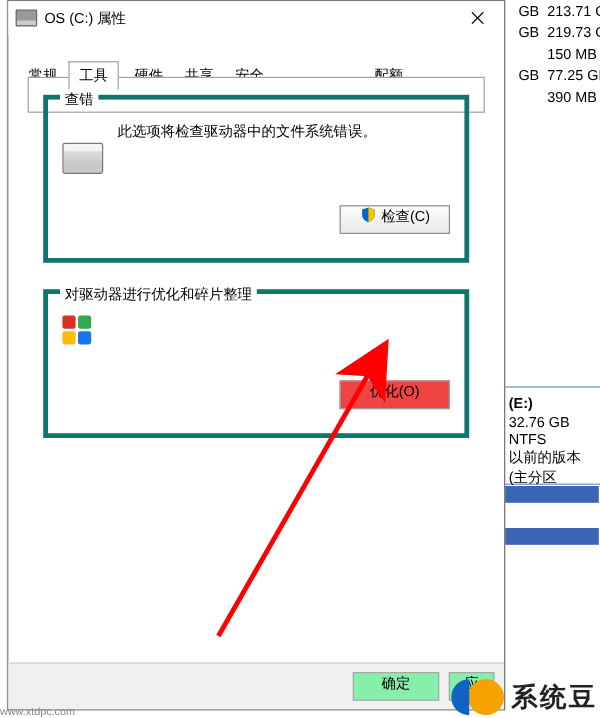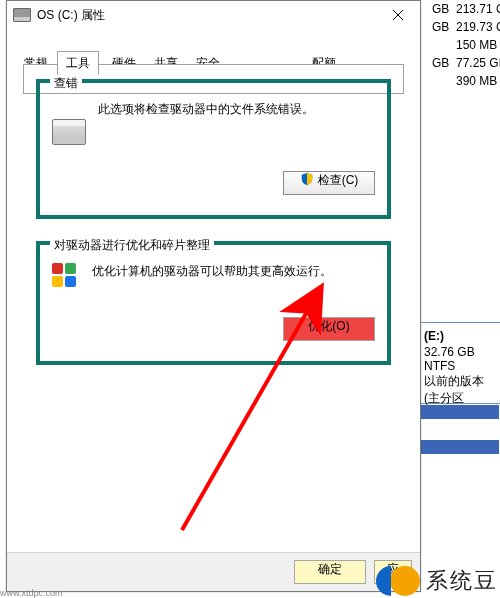--- a/index.html
+++ b/index.html
@@ -25,32 +25,32 @@
   .winbtn{min-width:92px;height:24px;border:1px solid #8a8a8a;background:linear-gradient(#fdfdfd,#e9e9e9);font-size:12px;display:inline-flex;justify-content:center;gap:4px;padding:0 12px;cursor:pointer}
   .winbtn.opt{background:#ef4444;border:1px solid #a0a0a0}
   .shield{width:14px;height:14px}
   .opt-icon{width:28px;height:28px;position:relative}
   .opt-icon .b{position:absolute;width:11px;height:11px;border-radius:2px}
   .opt-icon .r{background:#d93025;left:0;top:0}
   .opt-icon .g{background:#34a853;left:13px;top:0}
   .opt-icon .y{background:#fbbc04;left:0;top:13px}
   .opt-icon .bl{background:#1a73e8;left:13px;top:13px}
   .dlg-buttons{position:absolute;left:0;right:0;bottom:0;height:38px;background:#f0f0f0;border-top:1px solid #d0d0d0;display:flex;justify-content:flex-end;align-items:center;gap:8px;padding-right:8px}
-  .dlg-buttons .winbtn{min-width:72px;background:#fef9c3;border:1px solid #a6a6a6}
+  .dlg-buttons .winbtn{min-width:72px;background:#86efac;border:1px solid #a6a6a6}
   .arrow-overlay{position:absolute;left:0;top:0;pointer-events:none}
   .disk-panel{position:absolute;left:419px;top:322px;right:0;border:1px solid #6b8fbe;border-right:none;padding:6px 4px;height:68px;font-size:12px}
   .disk-panel .hdr{font-weight:bold;margin-bottom:2px}
   .blue-strip{position:absolute;left:419px;width:80px;height:14px;background:#3a66b5}
   .blue-strip.s1{top:405px}
   .blue-strip.s2{top:440px}
   .watermark{position:absolute;right:2px;bottom:2px;display:flex;align-items:center;gap:6px}
   .wm-logo{width:30px;height:30px;position:relative}
   .wm-logo .c1{position:absolute;width:30px;height:30px;border-radius:50%;background:#f5a300}
   .wm-logo .c2{position:absolute;width:30px;height:30px;border-radius:50%;background:#0e63c4;left:-14px;clip-path:inset(0 15px 0 0)}
-  .wm-text{font-size:22px;font-weight:normal;color:#222;letter-spacing:2px}
+  .wm-text{font-size:22px;font-weight:bold;color:#222;letter-spacing:2px}
   .sub{position:absolute;left:0;bottom:0;font-size:9px;color:#888}
 </style>
 </head>
 <body>
 
 <div class="bg-rows">
   <div><span class="col1">GB</span><span>213.71 GB</span></div>
   <div><span class="col1">GB</span><span>219.73 GB</span></div>
   <div><span class="col1"></span><span>150 MB</span></div>
   <div><span class="col1">GB</span><span>77.25 GB</span></div>
@@ -106,21 +106,20 @@
 
       <div class="group">
         <span class="legend">对驱动器进行优化和碎片整理</span>
         <div class="row">
           <div class="opt-icon">
             <div class="b r"></div>
               <div class="b g"></div>
               <div class="b y"></div>
               <div class="b bl"></div>
           </div>
-          <div class="desc">优化计算机的驱动器可以帮助其更高效运行。</div>
         </div>
         <div class="btnrow">
           <button class="winbtn opt">
             <span>优化(O)</span>
           </button>
         </div>
       </div>
 
     </div>
   </div>

